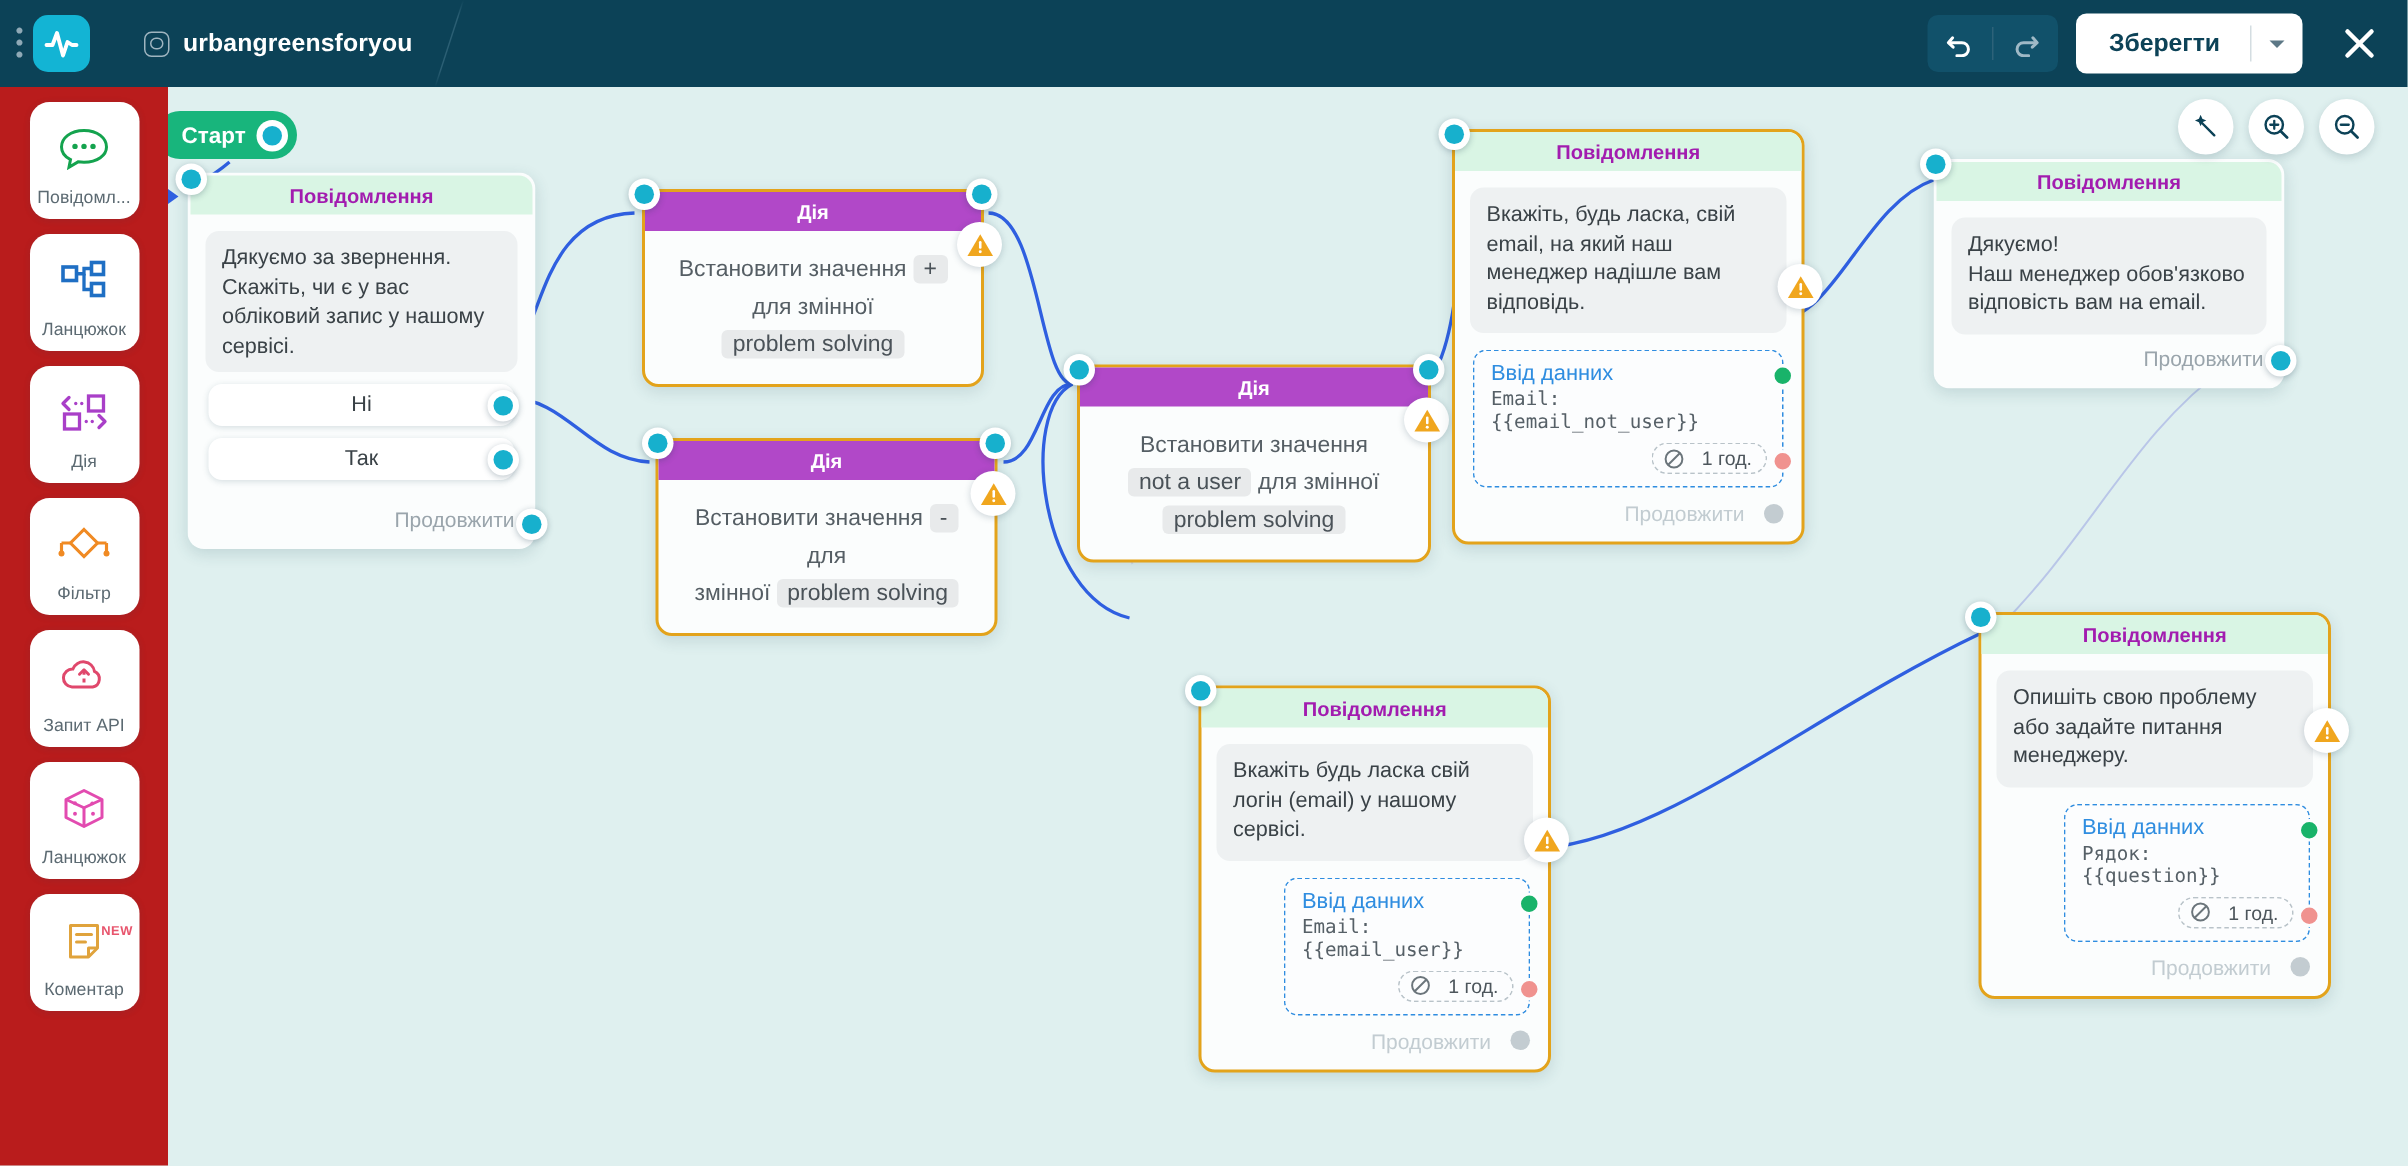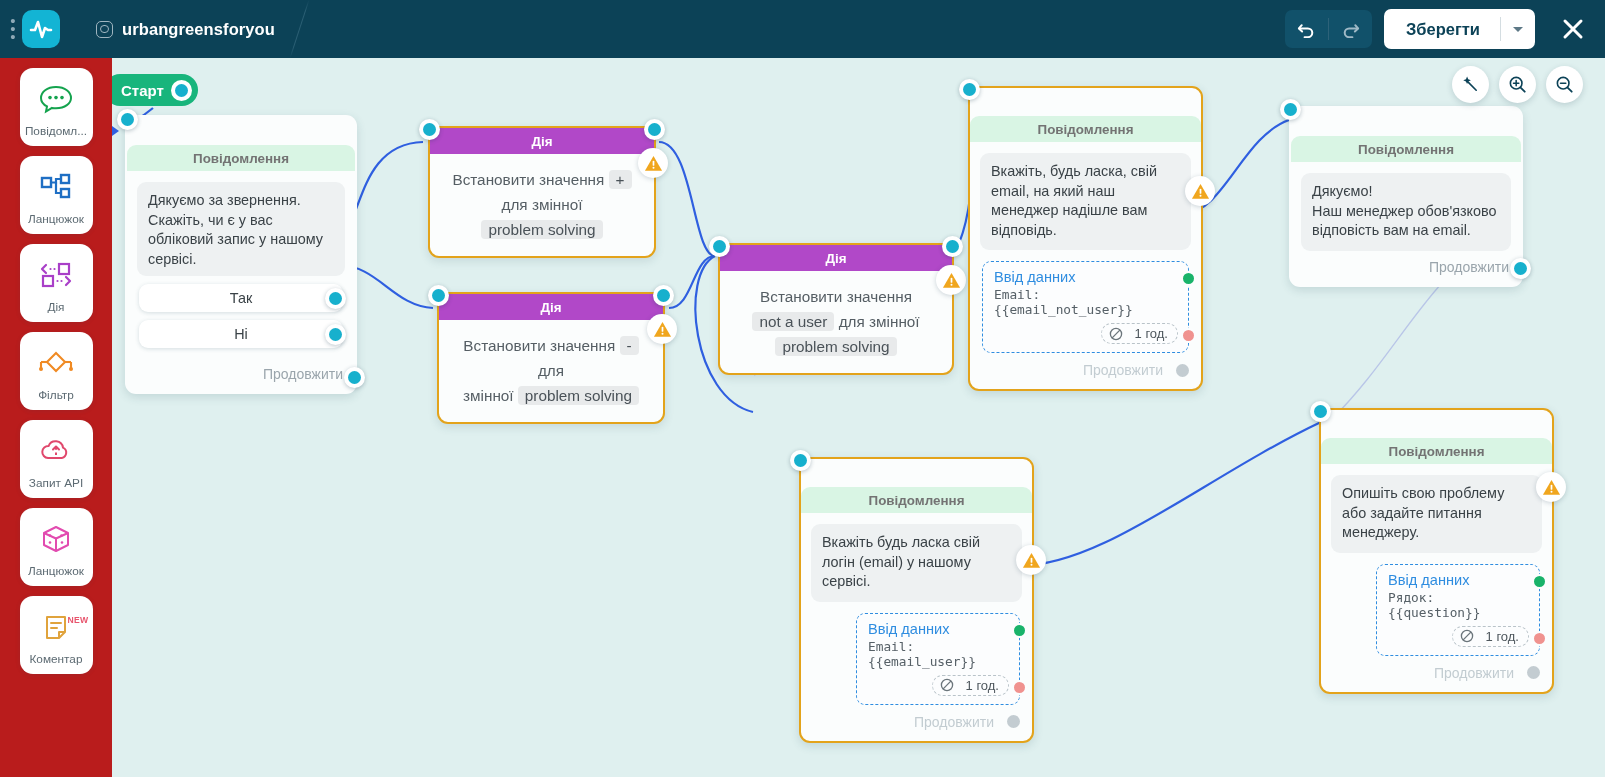--- a/index.html
+++ b/index.html
@@ -165,21 +165,21 @@
     box-shadow: 0 3px 10px rgba(40,80,95,.16);
   }
   .node.msg.warned { border: 2px solid #e3a31b; }
   .node.act { border: 2px solid #e3a31b; box-shadow: 0 3px 10px rgba(40,80,95,.14); }
 
   .nhead {
     height: 26px; border-radius: 9px 9px 0 0;
     display: flex; align-items: center; justify-content: center;
     font-size: 13.4px; font-weight: 700;
   }
-  .nhead.green { background: #d9f5e4; color: #737373; margin-top: 28px; }
+  .nhead.green { background: #d9f5e4; color: #a21caf; }
   .nhead.purple { background: #b148c8; color: #ffffff; }
 
   .bubble {
     background: #eef1f2; border-radius: 9px;
     margin: 11px 10px 0 10px; padding: 9px 11px 10px 11px;
     font-size: 14.4px; color: #3a4247; line-height: 19.5px;
   }
   .bubble.tight { padding-bottom: 7px; }
 
   .choice {
@@ -472,27 +472,27 @@
     <svg width="22" height="24" viewBox="0 0 22 24">
         <path d="M2 2 L16 12 L2 22 Z" fill="#2f5fe0"></path>
       </svg>
   </div>
 
   <div class="node msg" style="left:32px; top:57px; width:232px;">
     <div class="nhead green">Повідомлення</div>
     <div class="bubble tight">Дякуємо за звернення. Скажіть, чи є у вас обліковий запис у нашому сервісі.</div>
     <div class="choices-wrap">
       <div class="choice">
-        <span>Так</span>
+        <span>Ні</span>
         <span class="port" style="right:-3px; top:4px;">
             <i></i>
           </span>
       </div>
       <div class="choice">
-        <span>Ні</span>
+        <span>Так</span>
         <span class="port" style="right:-3px; top:4px;">
             <i></i>
           </span>
       </div>
     </div>
     <div class="footer">
       <span>Продовжити</span>
     </div>
     <span class="port" style="left:-10px; top:-8px;">
         <i></i>

